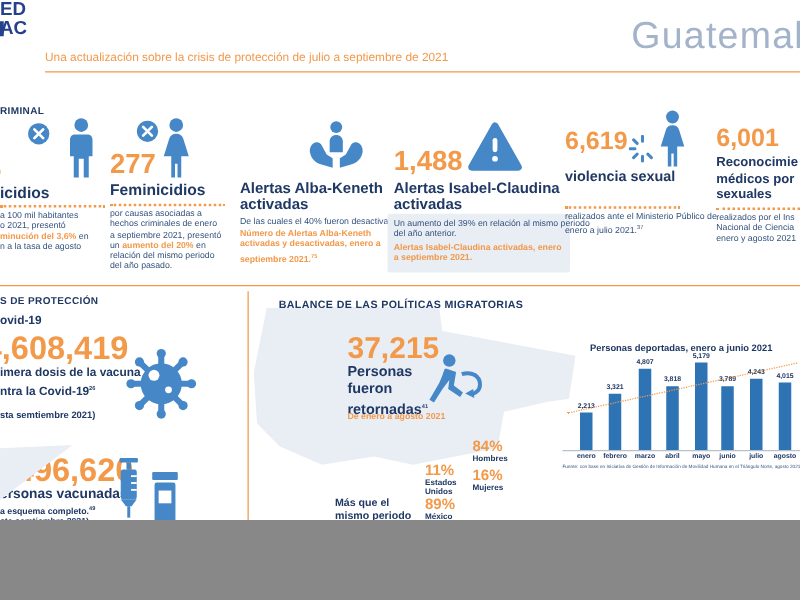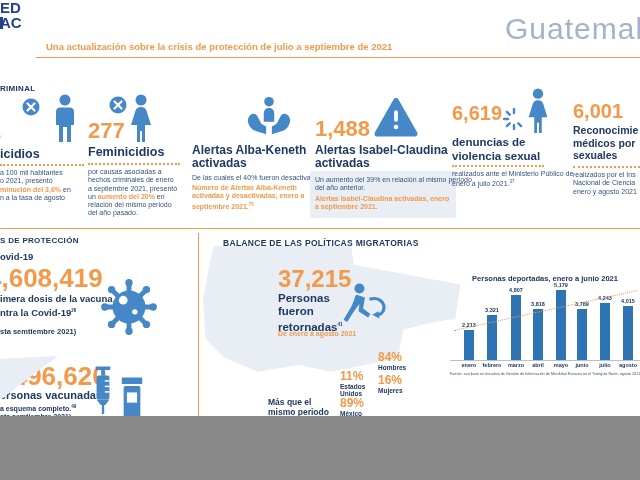--- a/index.html
+++ b/index.html
@@ -37,21 +37,21 @@
 
 <div id="screen">
 
   <div class="abs" style="left:0;top:17;font-size:15px;font-weight:bold;color:#24418C;line-height:15px">
     <div>ED</div>
     <div style="position:relative">
       <span class="abs" style="left:-3px;top:2px;width:6px;height:12px;background:#24418C"></span>
       <span>AC</span>
     </div>
   </div>
-  <div class="abs" style="left:46px;top:41px;font-size:9.5px;font-weight:bold;color:var(--orange)">Una actualización sobre la crisis de protección de julio a septiembre de 2021</div>
+  <div class="abs" style="left:36px;top:41px;font-size:9.5px;font-weight:normal;color:var(--orange)">Una actualización sobre la crisis de protección de julio a septiembre de 2021</div>
   <div class="abs hline" style="left:36px;top:57px;width:604px"></div>
   <div class="abs" style="left:505px;top:12px;font-size:30px;color:var(--country);letter-spacing:1px;white-space:nowrap">Guatemala</div>
 
   <div class="abs sechead" style="left:0;top:84px">RIMINAL</div>
 
   <div class="abs" style="left:22px;top:98px">
     <svg width="18" height="18">
         <circle cx="9" cy="9" r="8.5" fill="#4687C7"></circle>
         <path d="M5.5 5.5l7 7M12.5 5.5l-7 7" stroke="#fff" stroke-width="2.2" stroke-linecap="round"></path>
       </svg>
@@ -147,21 +147,20 @@
     </svg>
   </div>
   <div class="abs" style="left:522px;top:88px">
     <svg viewBox="0 0 34 50" width="32" height="47" fill="#4687C7">
       <circle cx="17" cy="6" r="5.5"></circle>
       <path d="M17 13c3 0 5 1.6 5.7 4.2L27 31h-6v17h-3V37h-2v11h-3V31H7l4.3-13.8C12 14.6 14 13 17 13z"></path>
     </svg>
   </div>
   <div class="abs num" style="left:452px;top:102px;font-size:20px">6,619</div>
   <div class="abs lbl" style="left:452px;top:135px;font-size:11.5px;line-height:14px">
-    <div>denuncias de</div>
     <div>violencia sexual</div>
   </div>
   <div class="abs dot" style="left:452px;top:165px;width:92px"></div>
   <div class="abs desc" style="left:452px;top:170px">
     <div>realizados ante el Ministerio Público de</div>
     <div><span>enero a julio 2021.</span><span class="sup">37</span></div>
   </div>
 
   <div class="abs num" style="left:573px;top:100px;font-size:20px">6,001</div>
   <div class="abs lbl" style="left:573px;top:124px;font-size:10.5px;line-height:12.5px">

